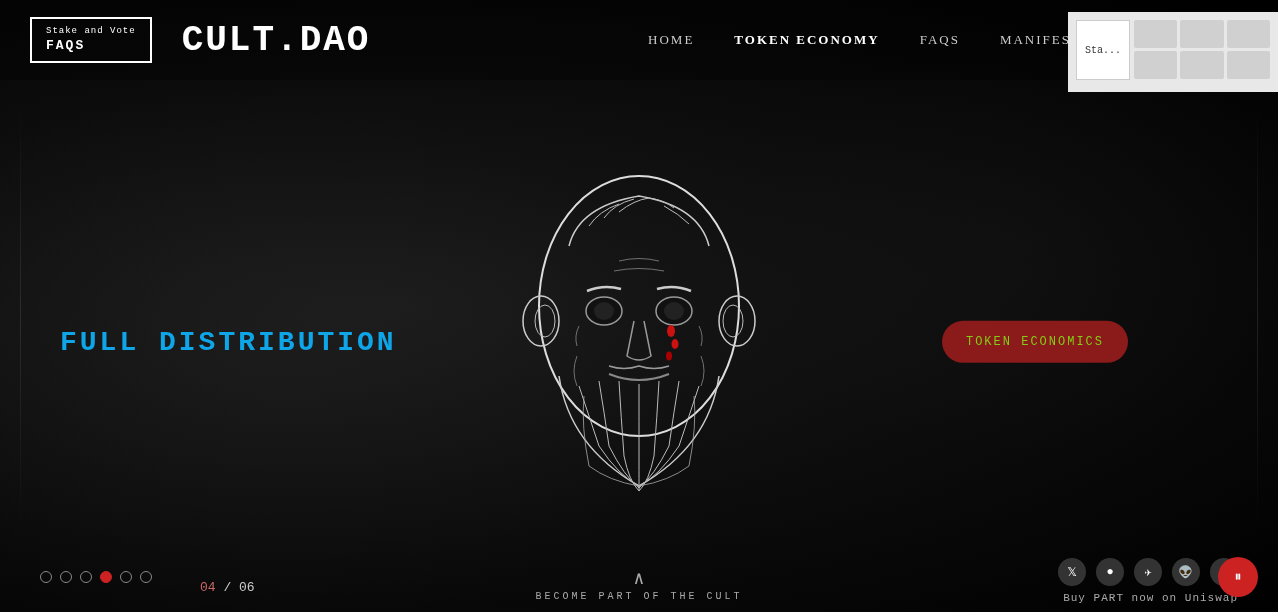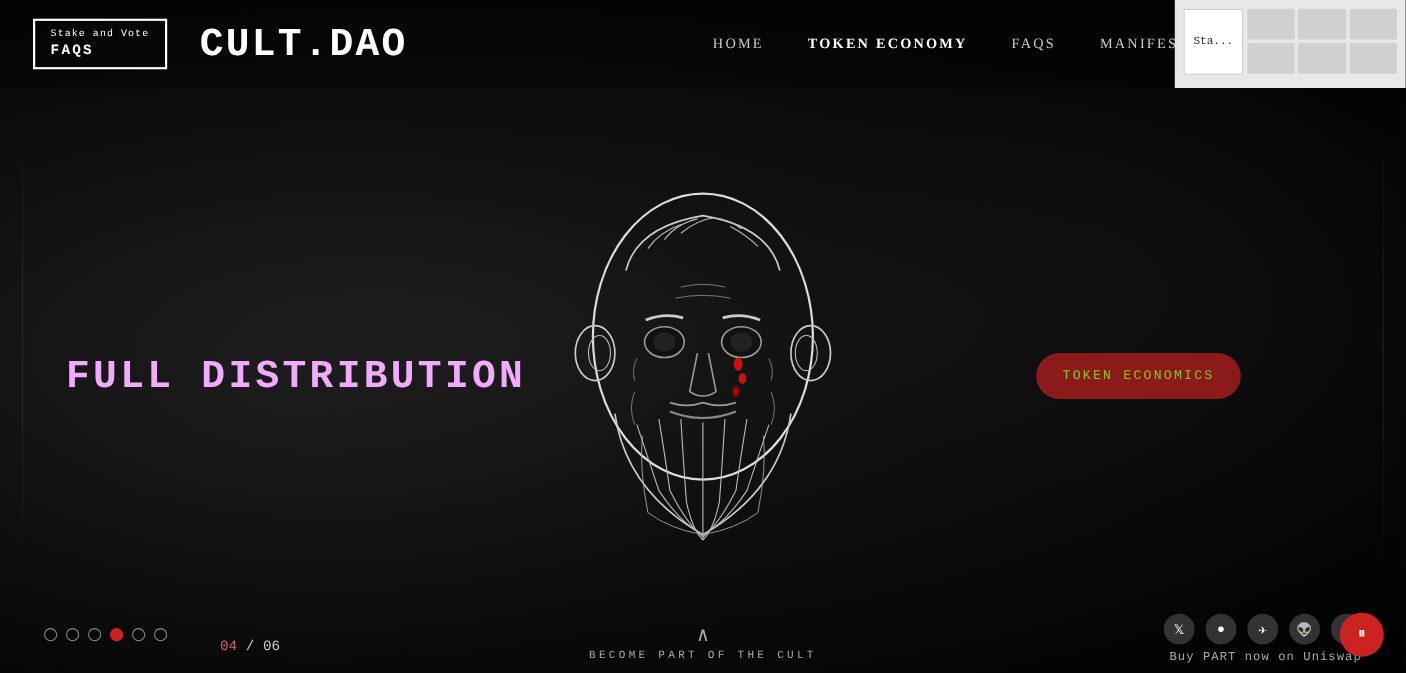--- a/index.html
+++ b/index.html
@@ -98,21 +98,21 @@
     }
 
     .nav-link.active {
       color: #fff;
       font-weight: bold;
     }
 
     
     .right-panel {
       position: absolute;
-      top: 0;
+      top: 12px;
       right: 0;
       width: 210px;
       height: 80px;
       background: #e8e8e8;
       z-index: 20;
       display: flex;
       align-items: flex-start;
       padding: 8px;
       gap: 4px;
     }
@@ -156,22 +156,22 @@
 
     
     .left-section {
       position: absolute;
       left: 60px;
       top: 50%;
       transform: translateY(-60%);
     }
 
     .full-distribution-text {
-      color: #f0abfc;
-      font-size: 36px;
+      color: #0ea5e9;
+      font-size: 28px;
       font-family: 'Courier New', monospace;
       font-weight: bold;
       letter-spacing: 3px;
       text-transform: uppercase;
     }
 
     
     .center-mask {
       position: absolute;
       left: 50%;

